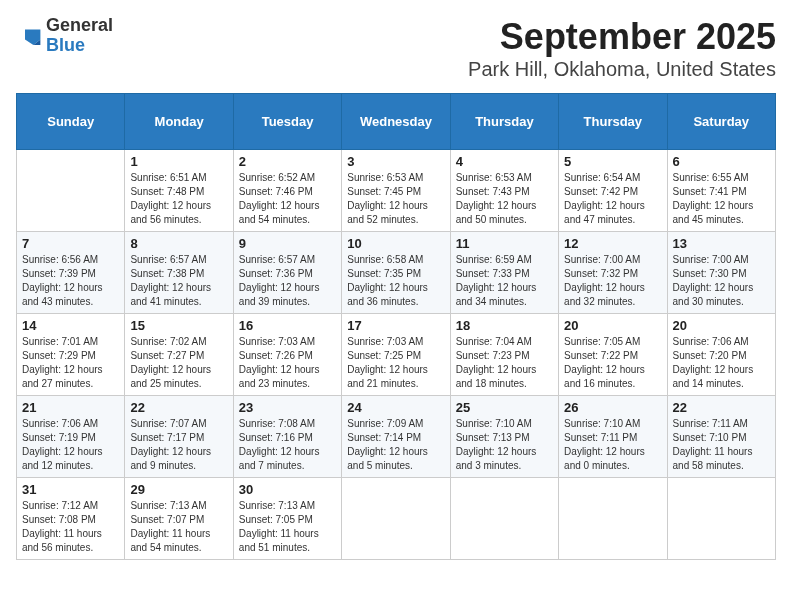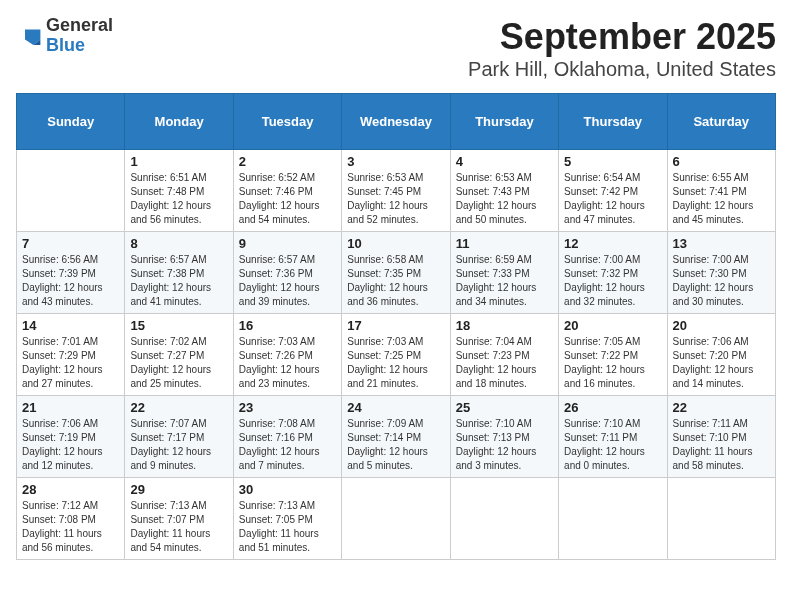--- a/index.html
+++ b/index.html
@@ -236,21 +236,21 @@
           <div class="day-number">26</div>
           <div class="day-info">Sunrise: 7:10 AM<br>Sunset: 7:11 PM<br>Daylight: 12 hours<br>and 0 minutes.</div>
         </td>
         <td>
           <div class="day-number">22</div>
           <div class="day-info">Sunrise: 7:11 AM<br>Sunset: 7:10 PM<br>Daylight: 11 hours<br>and 58 minutes.</div>
         </td>
       </tr>
       <tr>
         <td>
-          <div class="day-number">28</div>
+          <div class="day-number">31</div>
           <div class="day-info">Sunrise: 7:12 AM<br>Sunset: 7:08 PM<br>Daylight: 11 hours<br>and 56 minutes.</div>
         </td>
         <td>
           <div class="day-number">29</div>
           <div class="day-info">Sunrise: 7:13 AM<br>Sunset: 7:07 PM<br>Daylight: 11 hours<br>and 54 minutes.</div>
         </td>
         <td>
           <div class="day-number">30</div>
           <div class="day-info">Sunrise: 7:13 AM<br>Sunset: 7:05 PM<br>Daylight: 11 hours<br>and 51 minutes.</div>
         </td>

